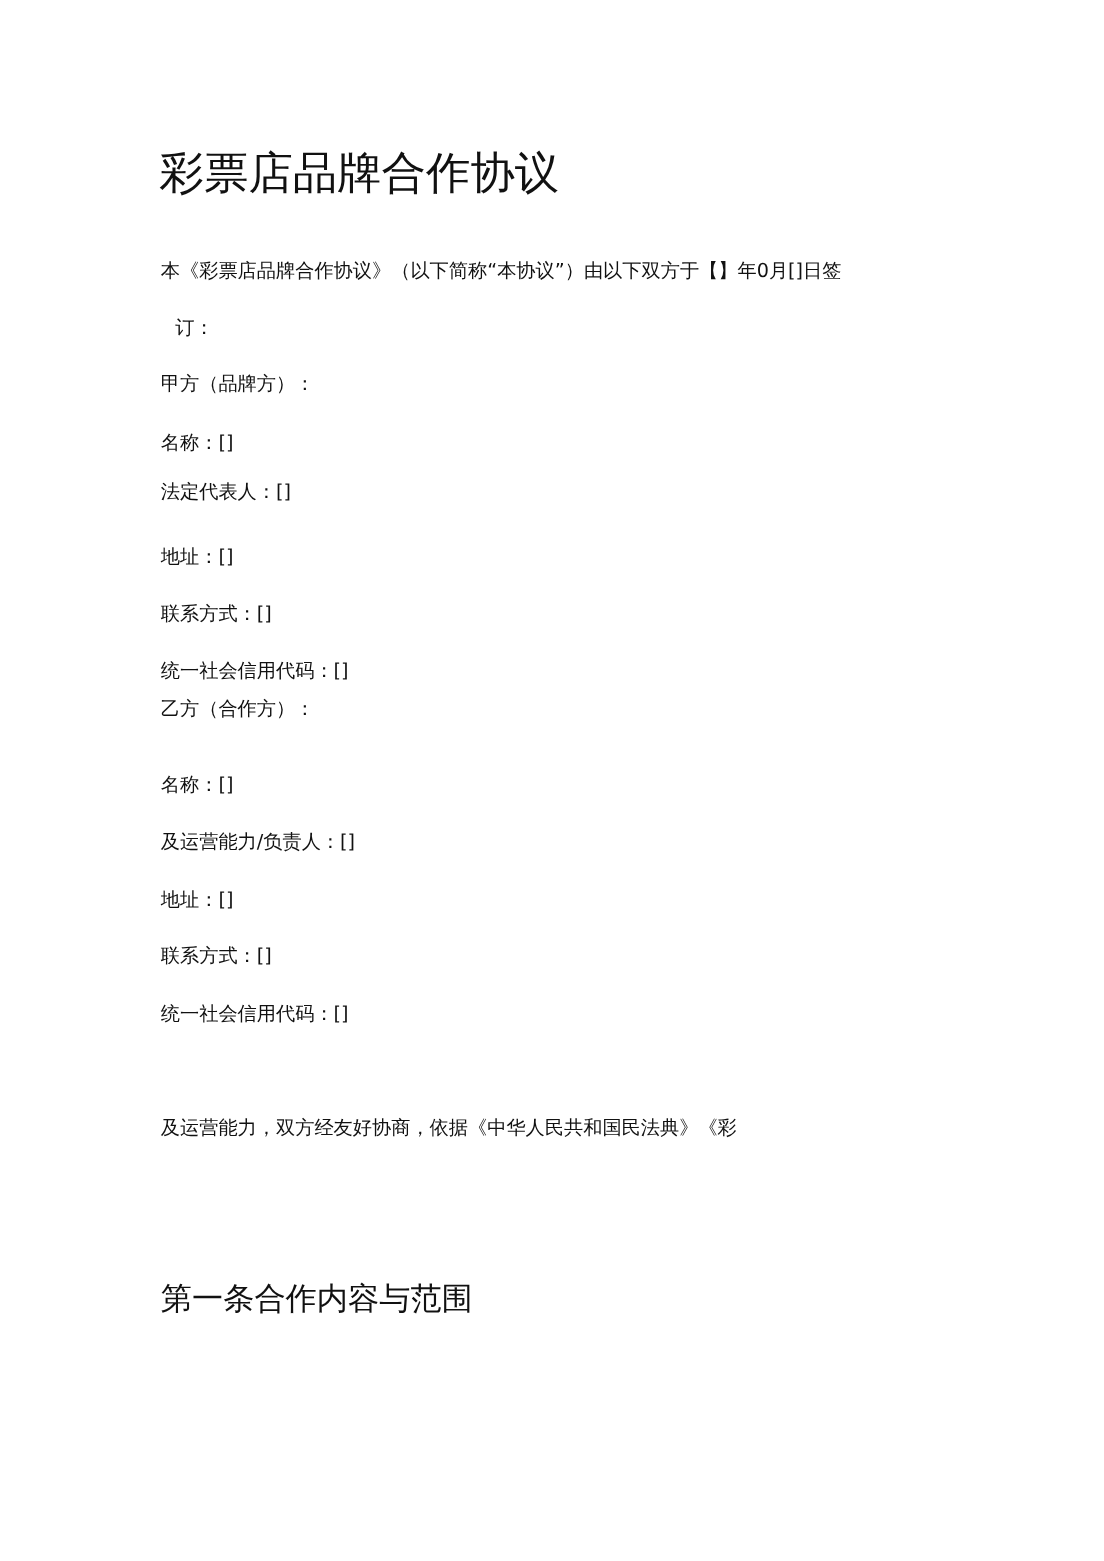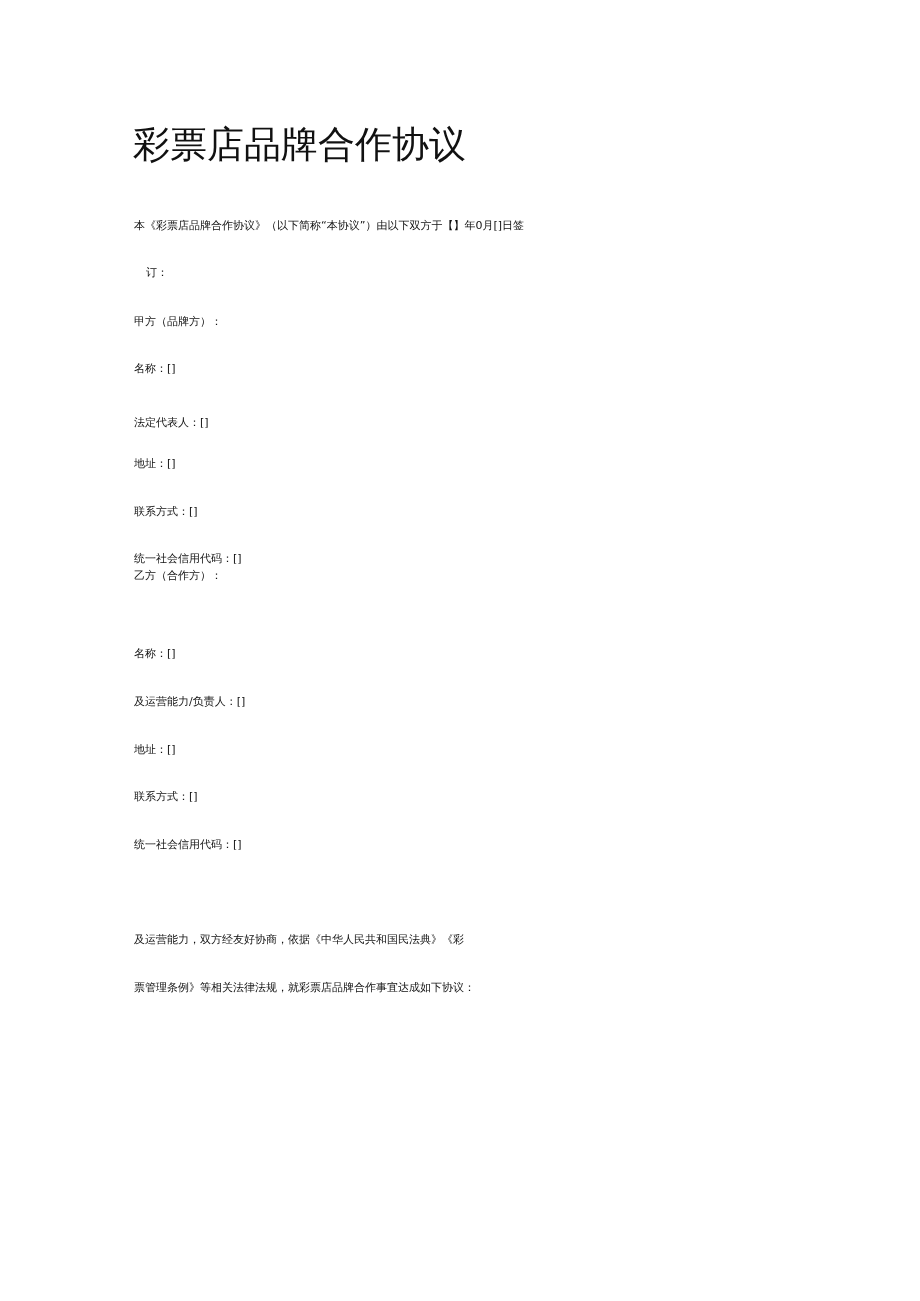--- a/index.html
+++ b/index.html
@@ -30,21 +30,21 @@
       font-size: 37px;
       line-height: 46px;
       font-weight: normal;
       margin: 0;
       letter-spacing: 0px;
       white-space: nowrap;
     }
     .line {
       position: absolute;
       left: 134px;
-      font-size: 11px;
+      font-size: 16px;
       line-height: 22px;
       white-space: nowrap;
       letter-spacing: 0px;
     }
     .indent {
       left: 146px;
     }
     .section-heading {
       position: absolute;
       left: 134px;
@@ -65,30 +65,30 @@
 
 <div class="page">
 
   <h1 class="doc-title">彩票店品牌合作协议</h1>
 
   <div class="line" style="top:215px;">本《彩票店品牌合作协议》（以下简称“本协议”）由以下双方于【】年0月[]日签</div>
   <div class="line indent" style="top:262px;">订：</div>
 
   <div class="line" style="top:310px;font-family:Liberation Serif, serif;">甲方（品牌方）：</div>
   <div class="line" style="top:358px;">名称：[]</div>
-  <div class="line" style="top:412px;">法定代表人：[]</div>
+  <div class="line" style="top:399px;">法定代表人：[]</div>
   <div class="line" style="top:453px;">地址：[]</div>
   <div class="line" style="top:501px;">联系方式：[]</div>
   <div class="line" style="top:548px;">统一社会信用代码：[]</div>
 
-  <div class="line" style="top:565px;">乙方（合作方）：</div>
+  <div class="line" style="top:580px;">乙方（合作方）：</div>
   <div class="line" style="top:643px;">名称：[]</div>
   <div class="line" style="top:691px;">及运营能力/负责人：[]</div>
   <div class="line" style="top:739px;">地址：[]</div>
   <div class="line" style="top:786px;">联系方式：[]</div>
   <div class="line" style="top:834px;">统一社会信用代码：[]</div>
 
   <div class="line" style="top:929px;">及运营能力，双方经友好协商，依据《中华人民共和国民法典》《彩</div>
-  <div class="line" style="top:977px;">票管理条例》等相关法律法规，就彩票店品牌合作事宜达成如下协议：</div>
 
+  <h2 class="section-heading">第一条合作内容与范围</h2>
 
 
 </div>
 
 </body></html>

